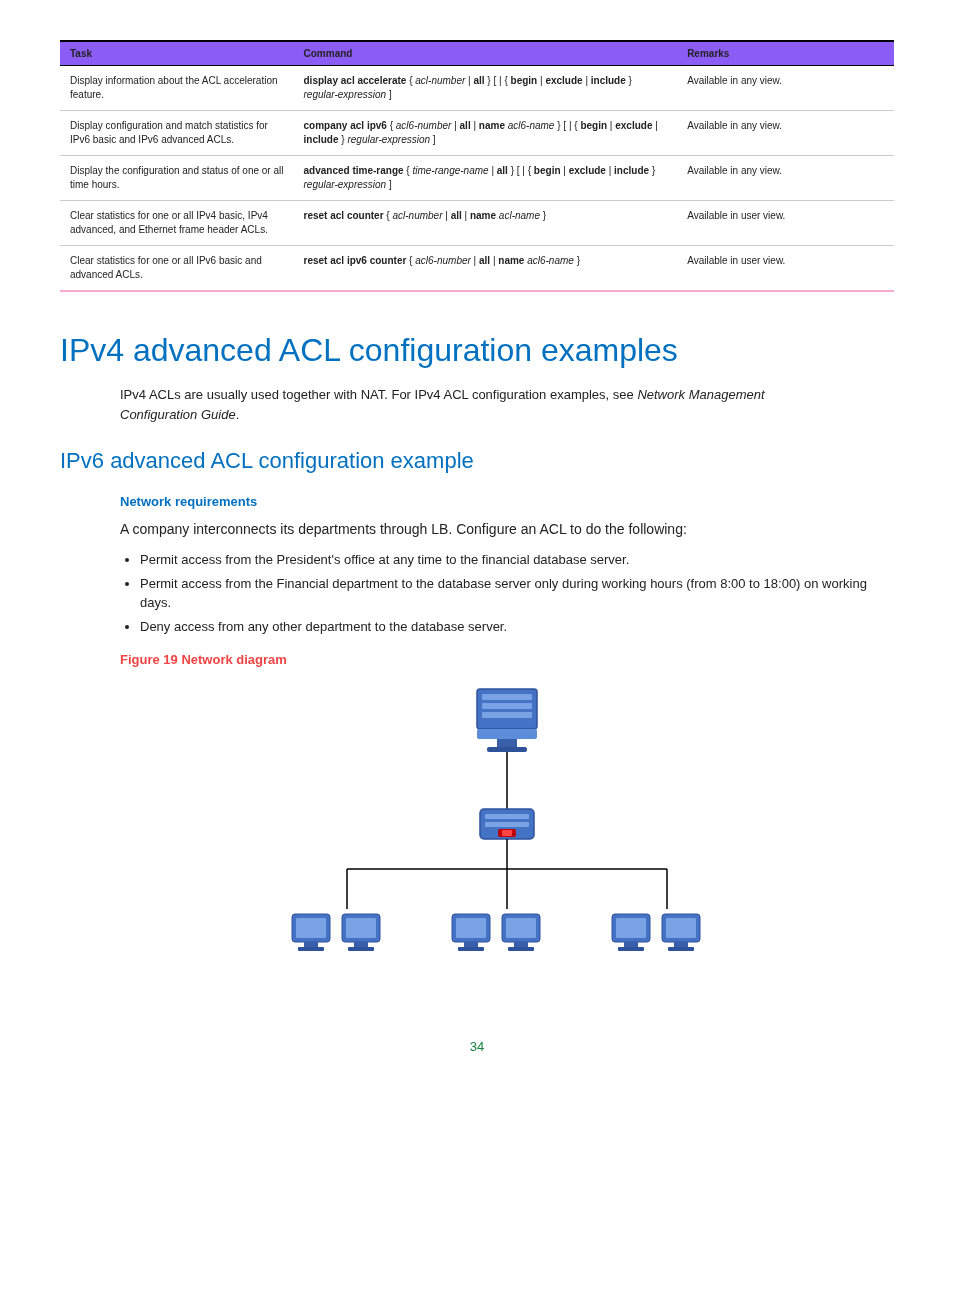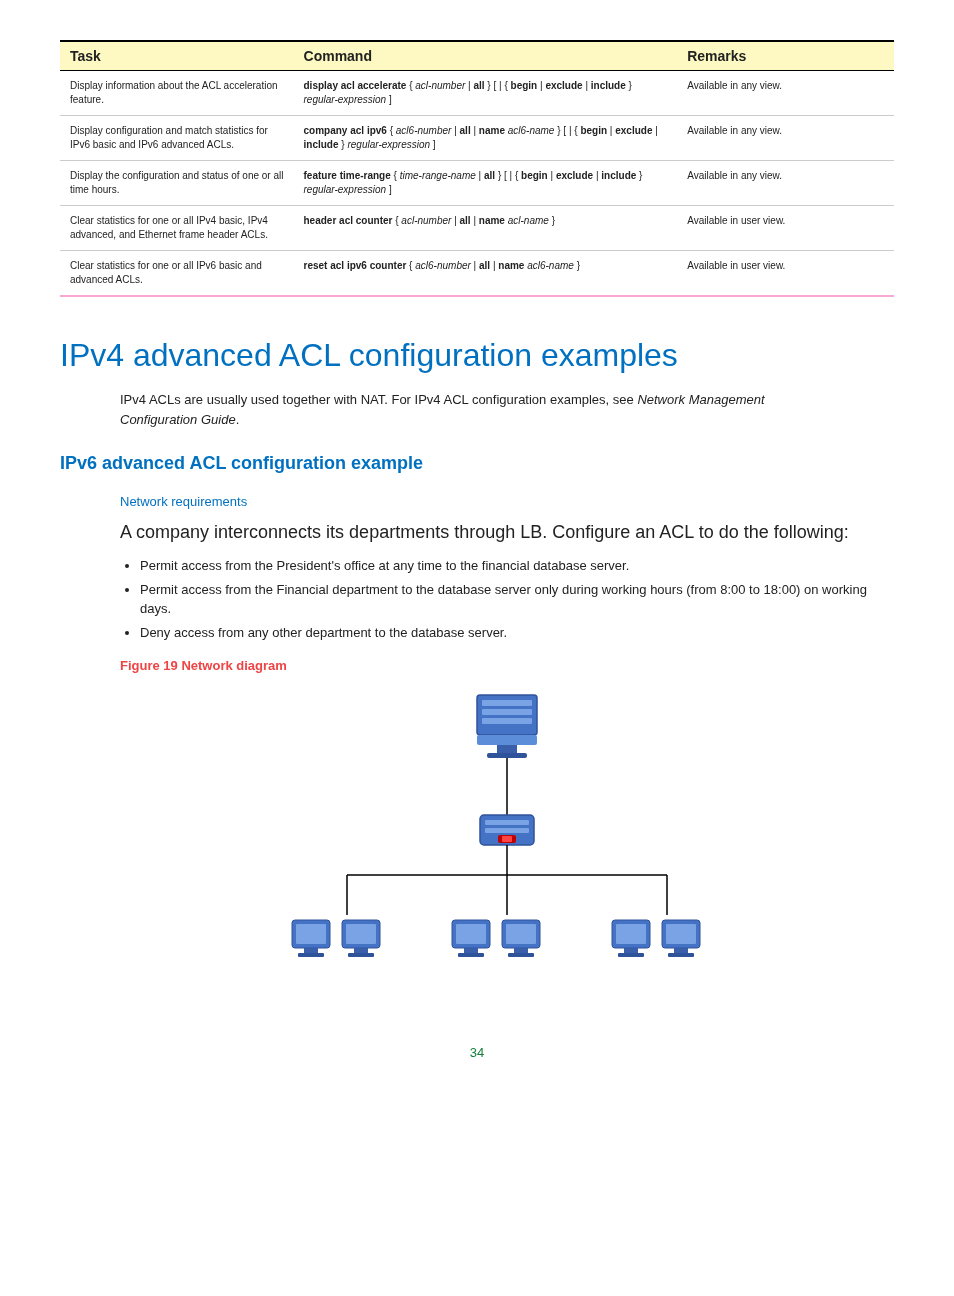--- a/index.html
+++ b/index.html
@@ -17,23 +17,23 @@
     .cmd-table {
       width: 100%;
       border-collapse: collapse;
       margin-bottom: 40px;
     }
     .cmd-table th {
       border-top: 2px solid #000;
       border-bottom: 1px solid #000;
       padding: 6px 10px;
       font-weight: bold;
-      font-size: 14px;
+      font-size: 10px;
       text-align: left;
-      background: #fef9c3;
+      background: #8b5cf6;
     }
     .cmd-table td {
       padding: 8px 10px;
       vertical-align: top;
       border-bottom: 1px solid #ccc;
       font-size: 10px;
       line-height: 1.4;
     }
     .cmd-table tr:last-child td {
       border-bottom: 2px solid #f9a8d4;
@@ -48,45 +48,45 @@
     
     .section-heading {
       color: #0070c0;
       font-size: 32px;
       font-weight: normal;
       margin-bottom: 16px;
       margin-top: 10px;
     }
     .subsection-heading {
       color: #0070c0;
-      font-size: 18px;
-      font-weight: bold;
+      font-size: 22px;
+      font-weight: normal;
       margin-bottom: 16px;
       margin-top: 10px;
     }
     .subsubsection-heading {
       color: #0070c0;
       font-size: 13px;
-      font-weight: normal;
+      font-weight: bold;
       margin-bottom: 10px;
       margin-top: 20px;
     }
 
     .section-para {
       margin: 0 60px 24px 60px;
       font-size: 13px;
       line-height: 1.5;
     }
     .section-para em { font-style: italic; }
 
     .network-req-section {
       margin-left: 60px;
     }
     .network-req-para {
-      font-size: 18px;
+      font-size: 14px;
       line-height: 1.5;
       margin-bottom: 10px;
     }
     .bullet-list {
       margin-left: 20px;
       margin-bottom: 4px;
     }
     .bullet-list li {
       list-style: disc;
       font-size: 13px;
@@ -135,26 +135,26 @@
         <td class="col-cmd"><span class="cmd">display acl accelerate</span> { <span class="cmd-italic">acl-number</span> | <span class="cmd">all</span> } [ | { <span class="cmd">begin</span> | <span class="cmd">exclude</span> | <span class="cmd">include</span> } <span class="cmd-italic">regular-expression</span> ]</td>
         <td class="col-remarks">Available in any view.</td>
       </tr>
       <tr>
         <td class="col-task">Display configuration and match statistics for IPv6 basic and IPv6 advanced ACLs.</td>
         <td class="col-cmd"><span class="cmd">company acl ipv6</span> { <span class="cmd-italic">acl6-number</span> | <span class="cmd">all</span> | <span class="cmd">name</span> <span class="cmd-italic">acl6-name</span> } [ | { <span class="cmd">begin</span> | <span class="cmd">exclude</span> | <span class="cmd">include</span> } <span class="cmd-italic">regular-expression</span> ]</td>
         <td class="col-remarks">Available in any view.</td>
       </tr>
       <tr>
         <td class="col-task">Display the configuration and status of one or all time hours.</td>
-        <td class="col-cmd"><span class="cmd">feature time-range</span> { <span class="cmd-italic">time-range-name</span> | <span class="cmd">all</span> } [ | { <span class="cmd">begin</span> | <span class="cmd">exclude</span> | <span class="cmd">include</span> } <span class="cmd-italic">regular-expression</span> ]</td>
+        <td class="col-cmd"><span class="cmd">advanced time-range</span> { <span class="cmd-italic">time-range-name</span> | <span class="cmd">all</span> } [ | { <span class="cmd">begin</span> | <span class="cmd">exclude</span> | <span class="cmd">include</span> } <span class="cmd-italic">regular-expression</span> ]</td>
         <td class="col-remarks">Available in any view.</td>
       </tr>
       <tr>
         <td class="col-task">Clear statistics for one or all IPv4 basic, IPv4 advanced, and Ethernet frame header ACLs.</td>
-        <td class="col-cmd"><span class="cmd">header acl counter</span> { <span class="cmd-italic">acl-number</span> | <span class="cmd">all</span> | <span class="cmd">name</span> <span class="cmd-italic">acl-name</span> }</td>
+        <td class="col-cmd"><span class="cmd">reset acl counter</span> { <span class="cmd-italic">acl-number</span> | <span class="cmd">all</span> | <span class="cmd">name</span> <span class="cmd-italic">acl-name</span> }</td>
         <td class="col-remarks">Available in user view.</td>
       </tr>
       <tr>
         <td class="col-task">Clear statistics for one or all IPv6 basic and advanced ACLs.</td>
         <td class="col-cmd"><span class="cmd">reset acl ipv6 counter</span> { <span class="cmd-italic">acl6-number</span> | <span class="cmd">all</span> | <span class="cmd">name</span> <span class="cmd-italic">acl6-name</span> }</td>
         <td class="col-remarks">Available in user view.</td>
       </tr>
     </tbody>
 </table>
 

